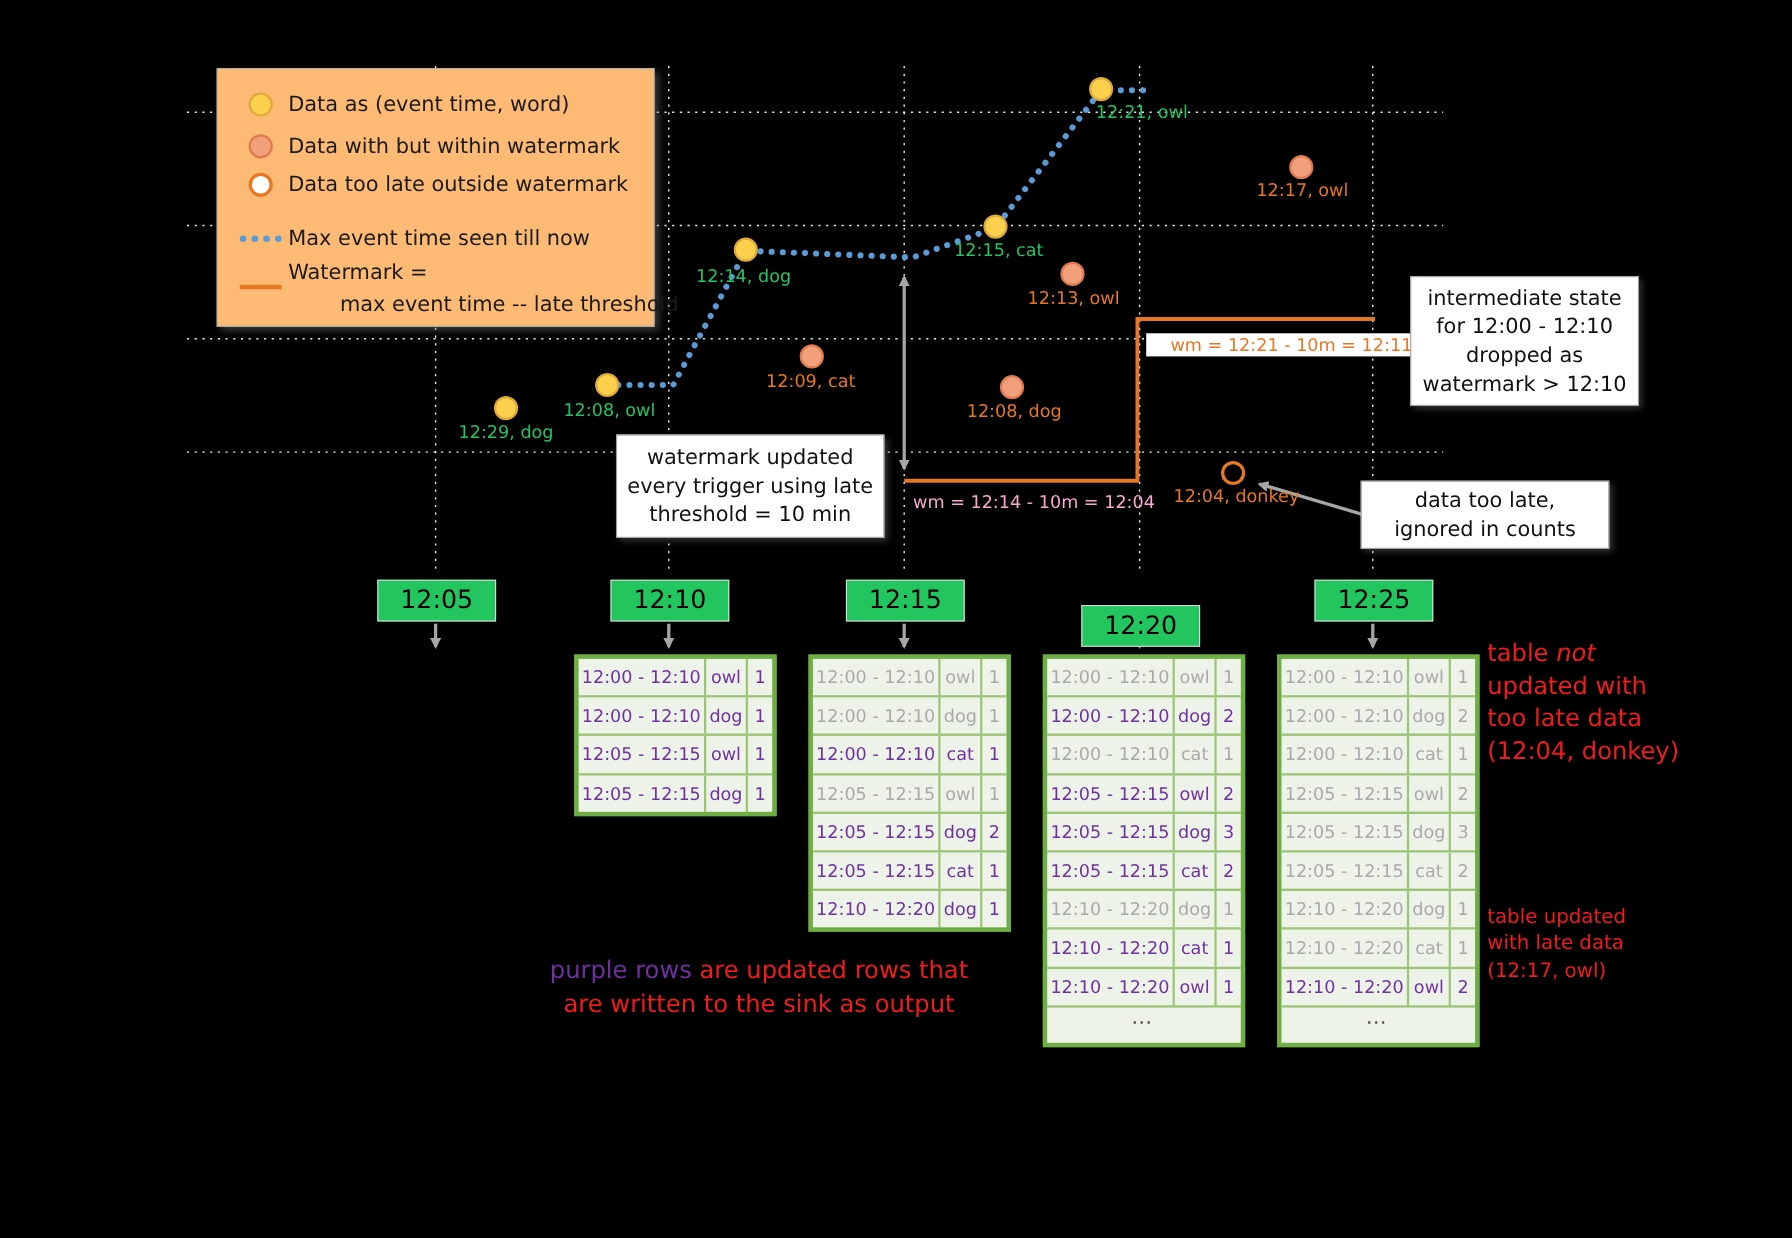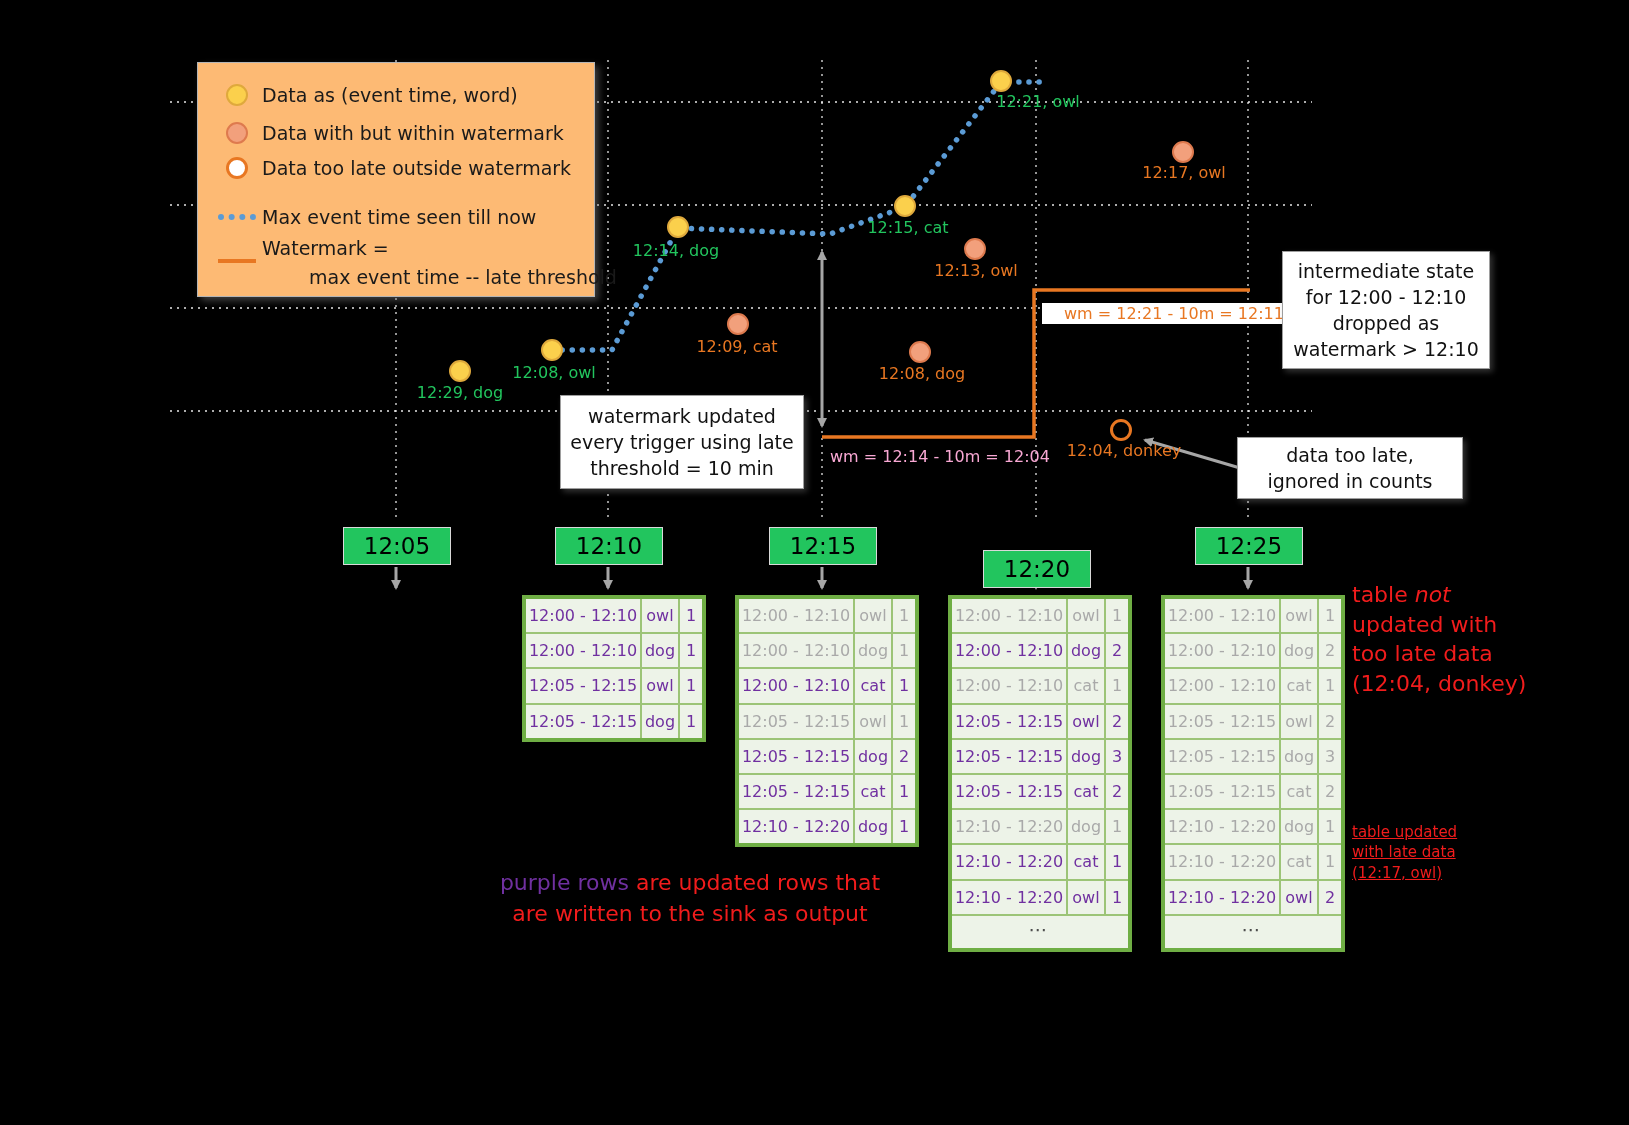--- a/index.html
+++ b/index.html
@@ -45,21 +45,21 @@
   .trow + .trow{border-top:2px solid #9cc477;}
   .tcell{padding:7px 2px;font-size:16px;line-height:1.2;text-align:center;white-space:nowrap;overflow:hidden;}
   .tcell + .tcell{border-left:2px solid #9cc477;}
   .updated .tcell{color:#7030a0;}
   .stale .tcell{color:#a9a9a9;}
   .dots-row{background:#edf3e8;border-top:2px solid #9cc477;color:#4d4d4d;
             text-align:center;font-size:19px;padding:2px 0 8px;letter-spacing:4px;}
 
   .rednote{color:#f11c1c;font-size:22px;line-height:1.35;}
   .rednote em{font-style:italic;}
-  .rednote-pre{color:#f11c1c;font-size:15px;line-height:1.35;white-space:pre-line;text-decoration:underline;}
+  .rednote-pre{color:#f11c1c;font-size:18px;line-height:1.35;white-space:pre-line;}
   .purple-note{color:#f11c1c;font-size:22px;line-height:1.4;text-align:center;}
   .purple-note .purple{color:#7030a0;}
 </style>
 </head>
 <body>
 
 <div class="canvas">
 
   <svg class="layer" width="1629" height="1125">
     <defs>

